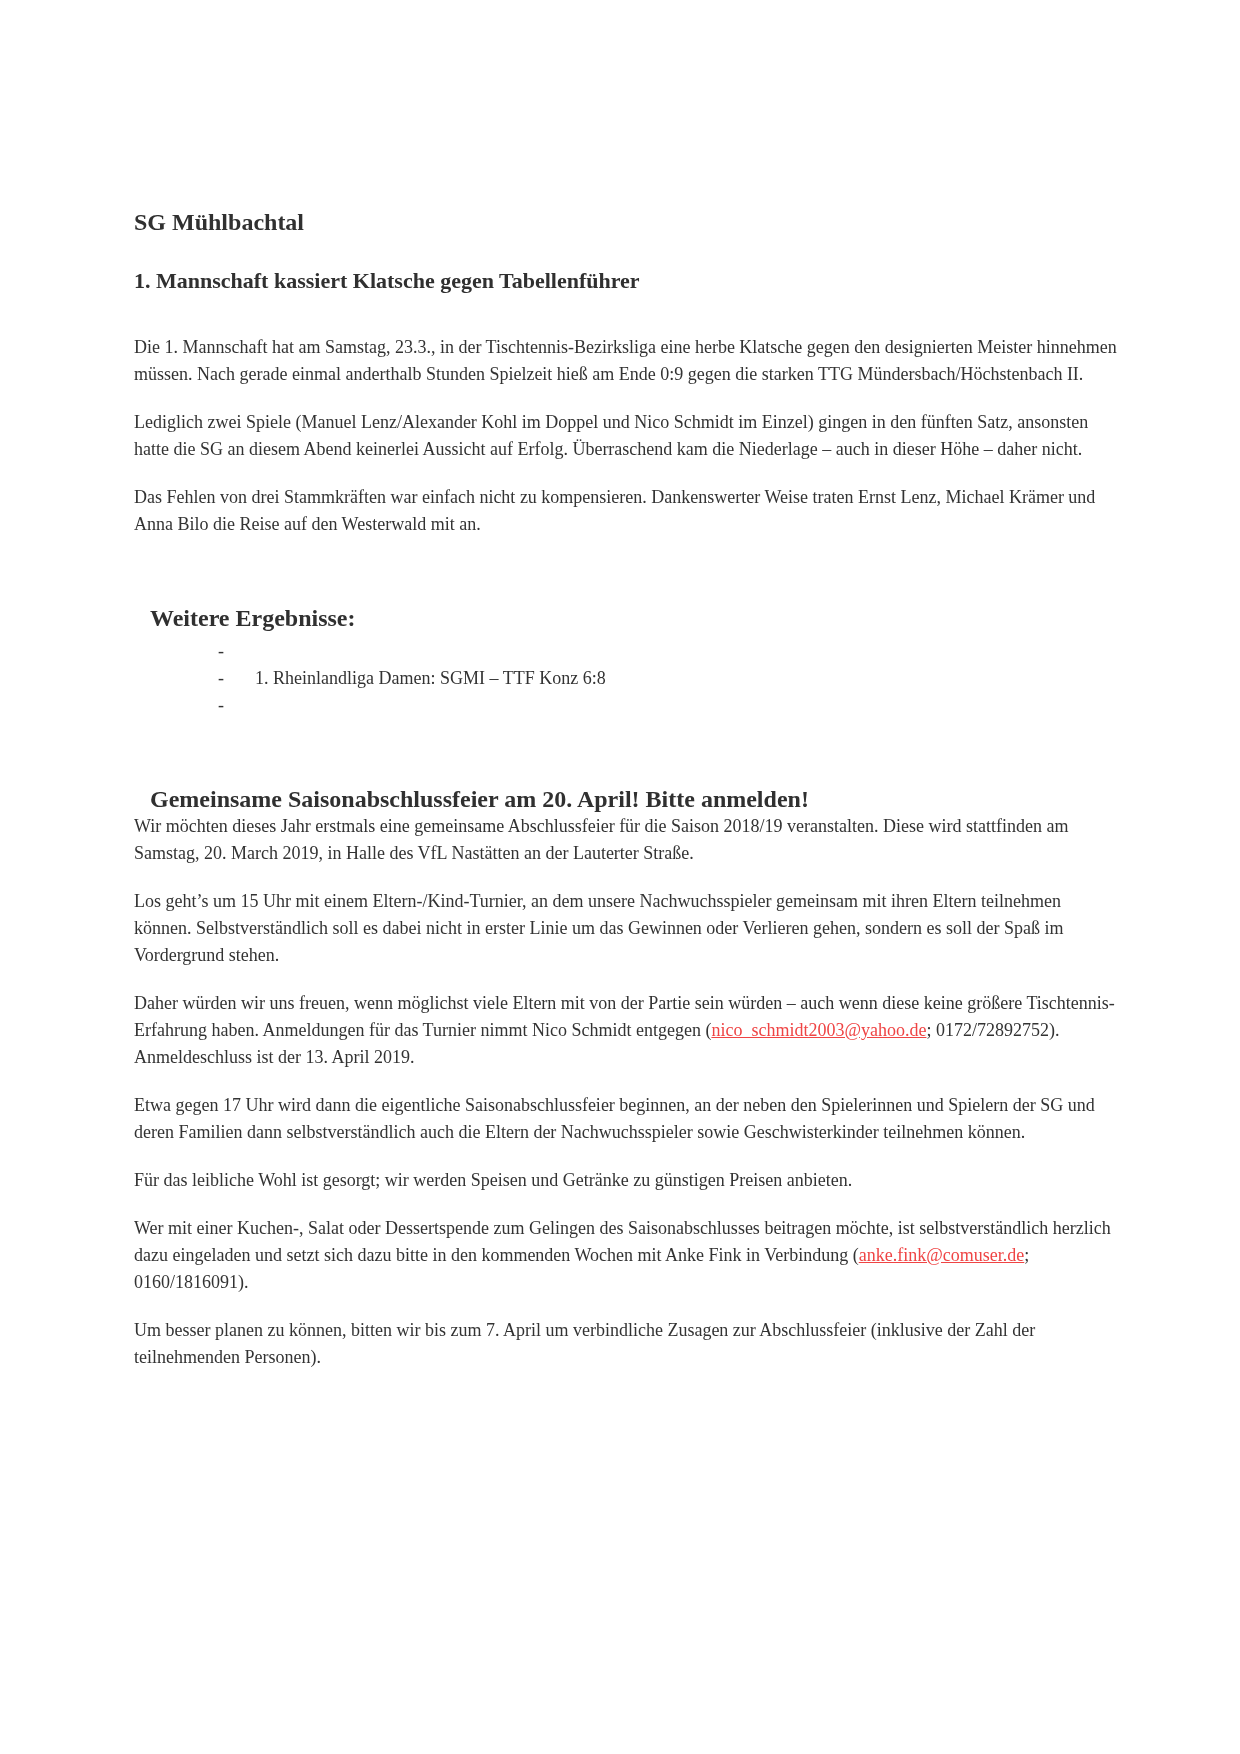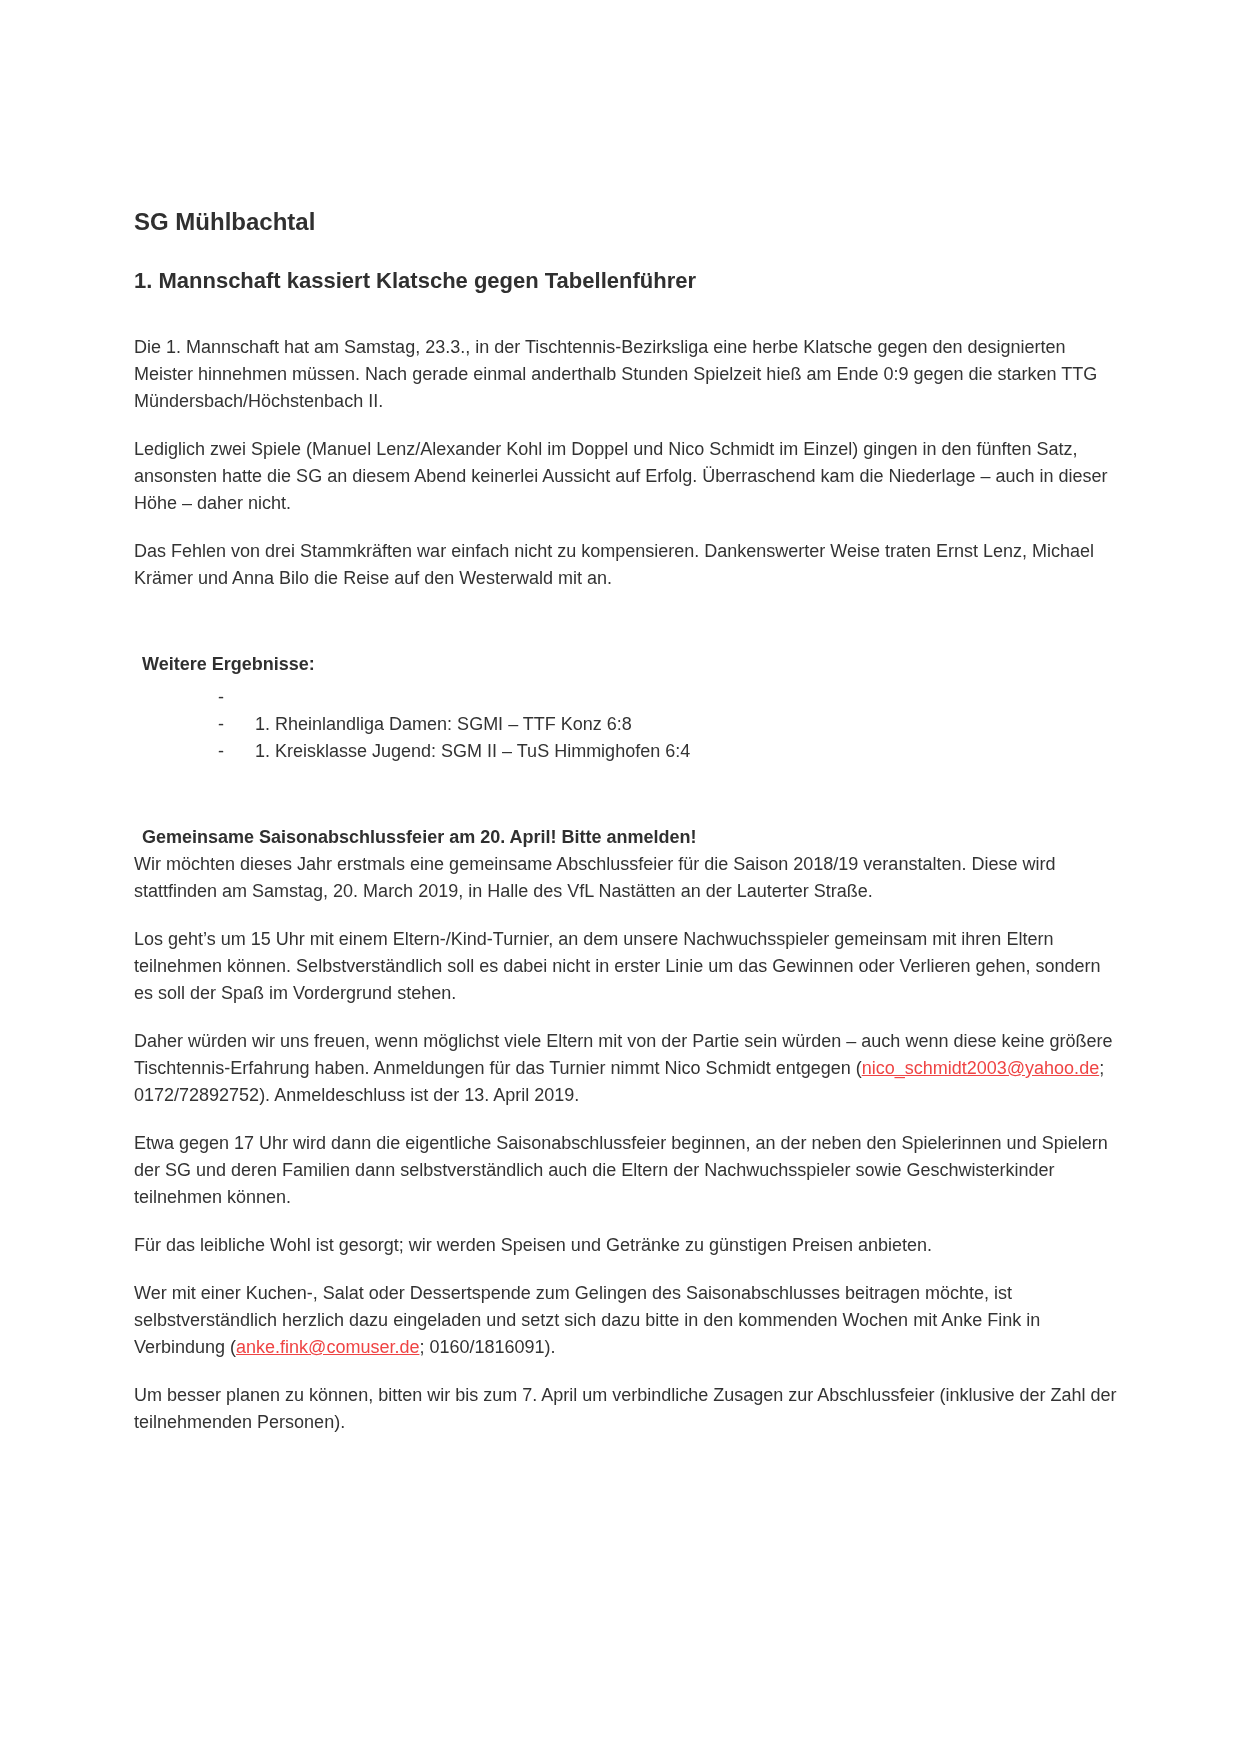--- a/index.html
+++ b/index.html
@@ -7,21 +7,21 @@
     padding: 0;
     background: #ffffff;
   }
   .page {
     position: relative;
     width: 1240px;
     height: 1754px;
     box-sizing: border-box;
     background: #ffffff;
     padding: 205px 60px 0 134px;
-    font-family: Liberation Sans, sans-serif;
+    font-family: Liberation Serif, serif;
     font-size: 18px;
     line-height: 27px;
     color: #333333;
     overflow: hidden;
   }
   .content {
     max-width: 985px;
   }
   h1.doc-title {
     font-size: 24px;
@@ -31,24 +31,24 @@
     color: #303030;
   }
   h2.section-heading {
     font-size: 22px;
     line-height: 27px;
     font-weight: bold;
     margin: 0 0 40px 0;
     color: #303030;
   }
   h3.sub-heading {
-    font-size: 18px;
+    font-size: 24px;
     line-height: 27px;
     font-weight: bold;
-    margin: 8px;
+    margin: 16px;
     color: #303030;
   }
   h3.results-heading { margin-bottom: 6px; }
   h3.party-heading { margin-bottom: 0; }
   p {
     margin: 0 0 21px 0;
   }
   p.after-heading { margin-top: 0; }
   .spacer {
     height: 30px;
@@ -94,21 +94,20 @@
     <ul class="results-list">
       <li>
         <span class="marker">-</span>
       </li>
       <li>
         <span class="marker">-</span>
         <span>1. Rheinlandliga Damen: SGMI – TTF Konz 6:8</span>
       </li>
       <li>
         <span class="marker">-</span>
-        <span>1. Kreisklasse Jugend: SGM II – TuS Himmighofen 6:4</span>
       </li>
     </ul>
 
     <div class="spacer"></div>
 
     <h3 class="sub-heading party-heading">Gemeinsame Saisonabschlussfeier am 20. April! Bitte anmelden!</h3>
 
     <p class="after-heading">Wir möchten dieses Jahr erstmals eine gemeinsame Abschlussfeier für die Saison 2018/19 veranstalten. Diese wird stattfinden am Samstag, 20. March 2019, in Halle des VfL Nastätten an der Lauterter Straße.</p>
 
     <p>Los geht’s um 15 Uhr mit einem Eltern-/Kind-Turnier, an dem unsere Nachwuchsspieler gemeinsam mit ihren Eltern teilnehmen können. Selbstverständlich soll es dabei nicht in erster Linie um das Gewinnen oder Verlieren gehen, sondern es soll der Spaß im Vordergrund stehen.</p>

